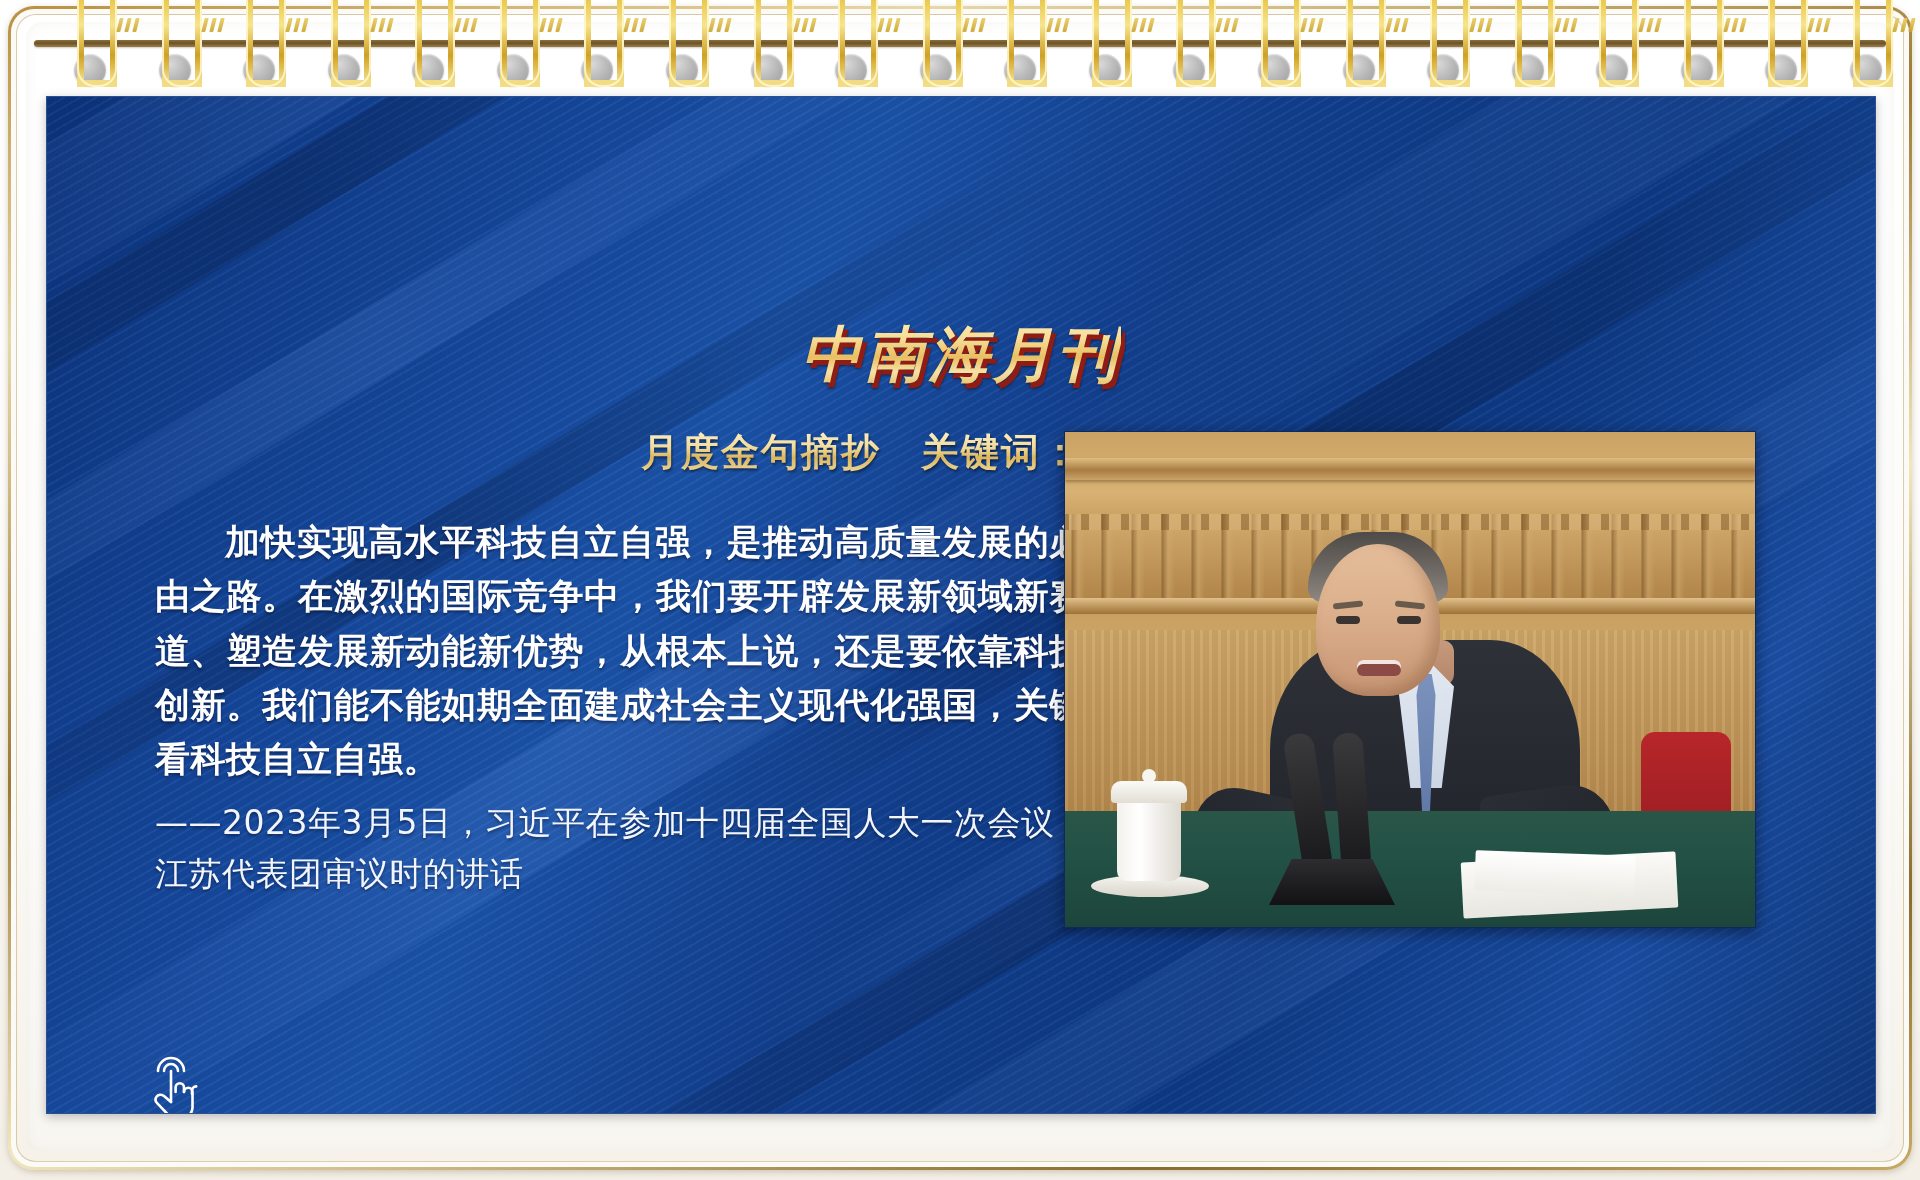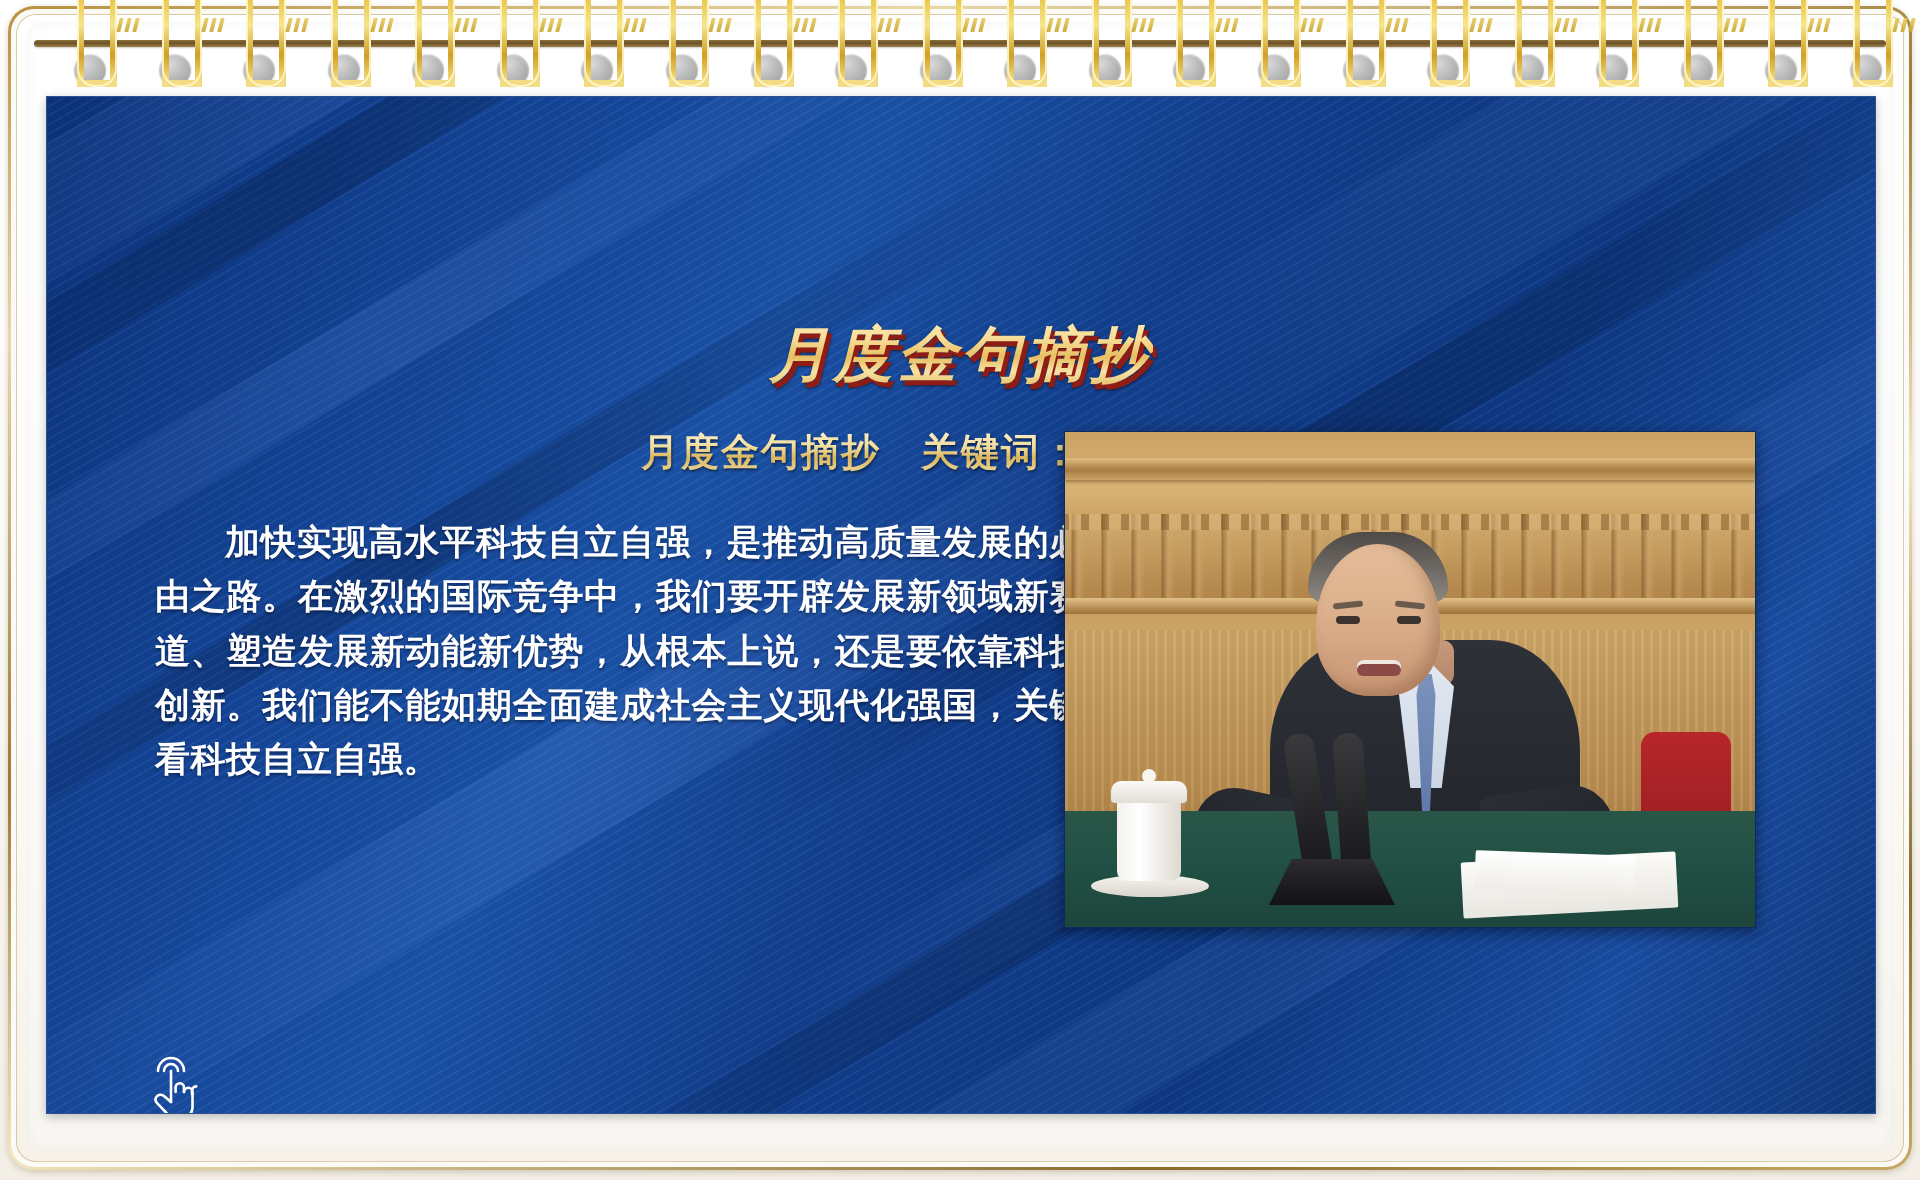--- a/index.html
+++ b/index.html
@@ -579,31 +579,32 @@
     <div class="band b3"></div>
     <div class="band b4"></div>
     <div class="band b5"></div>
     <div class="band b6"></div>
     <div class="dark-band d1"></div>
     <div class="dark-band d2"></div>
     <div class="dark-band d3"></div>
     <div class="dark-band d4"></div>
 
     <div class="title-wrap">
-      <span class="poster-title">月度金句摘抄</span>
+      <span class="poster-title">中南海月刊</span>
     </div>
 
     <div class="subtitle-wrap">
       <span class="poster-subtitle">月度金句摘抄　关键词：高质量发展</span>
     </div>
 
     <div class="quote-block">
       <p class="quote-text">加快实现高水平科技自立自强，是推动高质量发展的必由之路。在激烈的国际竞争中，我们要开辟发展新领域新赛道、塑造发展新动能新优势，从根本上说，还是要依靠科技创新。我们能不能如期全面建成社会主义现代化强国，关键看科技自立自强。</p>
     </div>
 
+    <p class="attribution">——2023年3月5日，习近平在参加十四届全国人大一次会议江苏代表团审议时的讲话</p>
 
     <div class="photo">
       <div class="ph-wall"></div>
       <div class="ph-cornice"></div>
       <div class="ph-carve"></div>
       <div class="ph-carve2"></div>
       <div class="ph-panel"></div>
       <div class="ph-chair"></div>
 
       <div class="ph-body">

